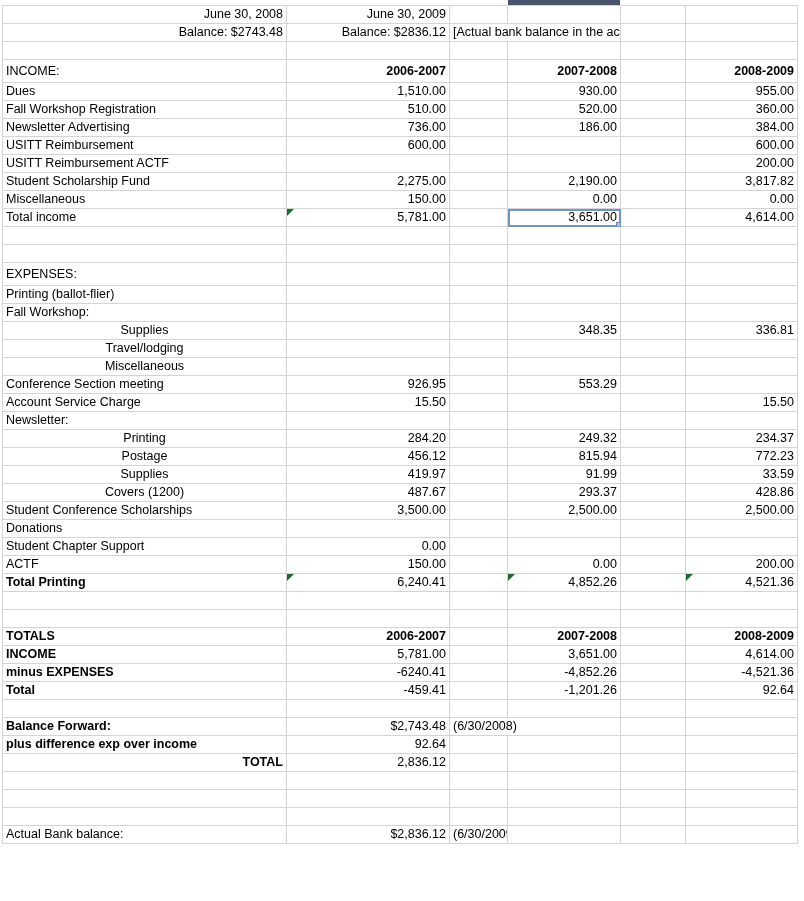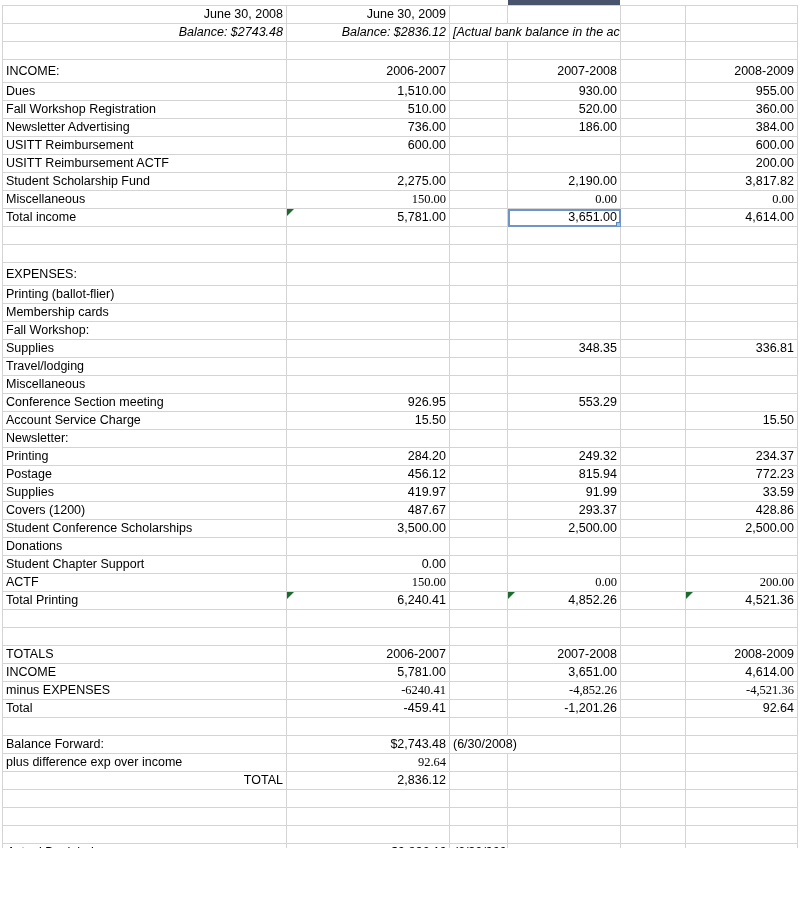--- a/index.html
+++ b/index.html
@@ -51,32 +51,32 @@
   
   col.cA { width: 284px; }
   col.cB { width: 163px; }
   col.cC { width: 58px; }
   col.cD { width: 113px; }
   col.cE { width: 65px; }
   col.cF { width: 112px; }
 
   .num   { text-align: right; }
   .lft   { text-align: left; }
-  .bold  { font-weight: normal; }
+  .bold  { font-weight: bold; }
   .big   { font-size: 15px; font-weight: normal; }
-  .ind1  { padding-left: 14px; }
+  .ind1  { padding-left: 14px; text-align: center; }
   .ind2  { padding-left: 42px; }
   .ind3  { padding-left: 60px; }
 
   
   .bt-thick { border-top: 2px solid #000000; }
-  .bb-thick { border-bottom: 2px solid #000000; font-style: italic; }
+  .bb-thick { border-bottom: 2px solid #000000; }
   .bl-thick { border-left: 2px solid #000000; }
   .br-thick { border-right: 2px solid #000000; }
-  .bb-thin  { border-bottom: 1px solid #000000; font-family: Liberation Serif, serif; }
+  .bb-thin  { border-bottom: 1px solid #000000; }
   .no-left-b  { border-left-color: transparent; }
   .no-right-b { border-right-color: transparent; }
 
   
   .cmt { position: relative; }
   .cmt::before {
     content: "";
     position: absolute;
     top: 0px; left: 0px;
     border-top: 7px solid #1a6b2c;
@@ -247,28 +247,20 @@
 
       <tr>
         <td class="no-left-b">Printing (ballot-flier)</td>
         <td class="num"></td>
         <td></td>
         <td class="num"></td>
         <td></td>
         <td class="num no-right-b"></td>
       </tr>
       <tr>
-        <td class="no-left-b">Membership cards</td>
-        <td class="num"></td>
-        <td></td>
-        <td class="num"></td>
-        <td></td>
-        <td class="num no-right-b"></td>
-      </tr>
-      <tr>
         <td class="no-left-b">Fall Workshop:</td>
         <td class="num"></td>
         <td></td>
         <td class="num"></td>
         <td></td>
         <td class="num no-right-b"></td>
       </tr>
       <tr>
         <td class="ind1 no-left-b">Supplies</td>
         <td class="num"></td>

